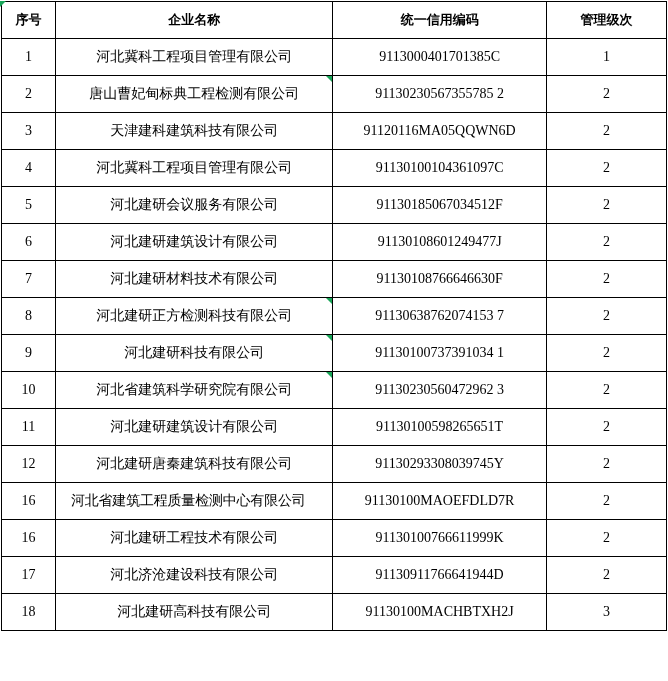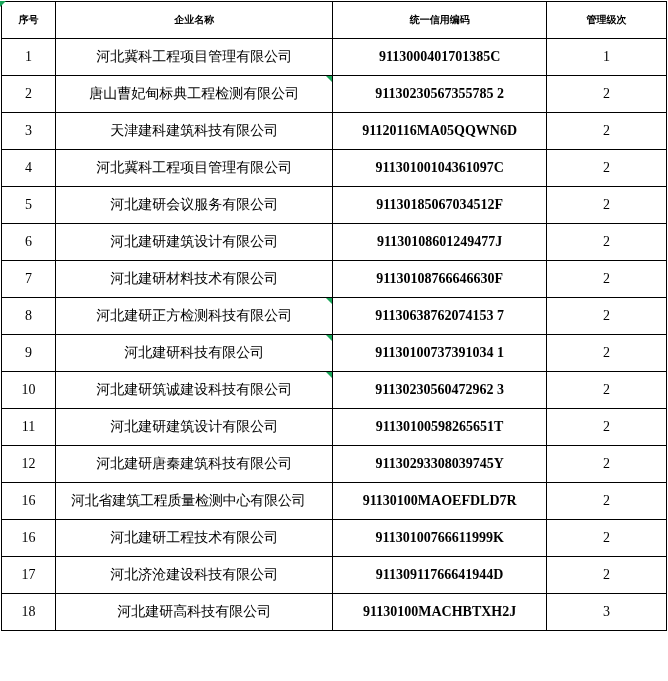--- a/index.html
+++ b/index.html
@@ -33,39 +33,38 @@
     line-height: 36px;
     padding: 0 2px;
     text-align: center;
     vertical-align: middle;
     font-size: 14px;
     overflow: hidden;
     white-space: nowrap;
   }
   table.grid thead th {
     font-weight: bold;
-    font-size: 10px;
+    font-size: 13px;
   }
   col.c-idx  { width: 54px; }
   col.c-name { width: 277px; }
   col.c-code { width: 213px; }
   col.c-lvl  { width: 120px; }
 
   td.cell-idx {
     font-family: "Liberation Serif", "DejaVu Serif", serif;
     font-size: 14px;
   }
   td.cell-name {
     font-size: 14.5px;
   }
   td.cell-code {
     font-family: "Liberation Serif", "DejaVu Serif", serif;
     font-size: 14px;
     letter-spacing: 0px;
-    font-weight: bold;
   }
   td.cell-lvl {
     font-size: 14px;
   }
   
   td.cell-name .nm {
     display: block;
     width: 100%;
     overflow: hidden;
     text-overflow: clip;
@@ -189,21 +188,21 @@
         <td class="cell-idx">9</td>
         <td class="cell-name mark">
             <span class="nm">河北建研科技有限公司</span>
           </td>
         <td class="cell-code">91130100737391034 1</td>
         <td class="cell-lvl">2</td>
       </tr>
       <tr>
         <td class="cell-idx">10</td>
         <td class="cell-name mark">
-            <span class="nm">河北建研筑诚建设科技有限公司</span>
+            <span class="nm">河北省建筑科学研究院有限公司</span>
           </td>
         <td class="cell-code">91130230560472962 3</td>
         <td class="cell-lvl">2</td>
       </tr>
       <tr>
         <td class="cell-idx">11</td>
         <td class="cell-name">
             <span class="nm">河北建研建筑设计有限公司</span>
           </td>
         <td class="cell-code">91130100598265651T</td>

